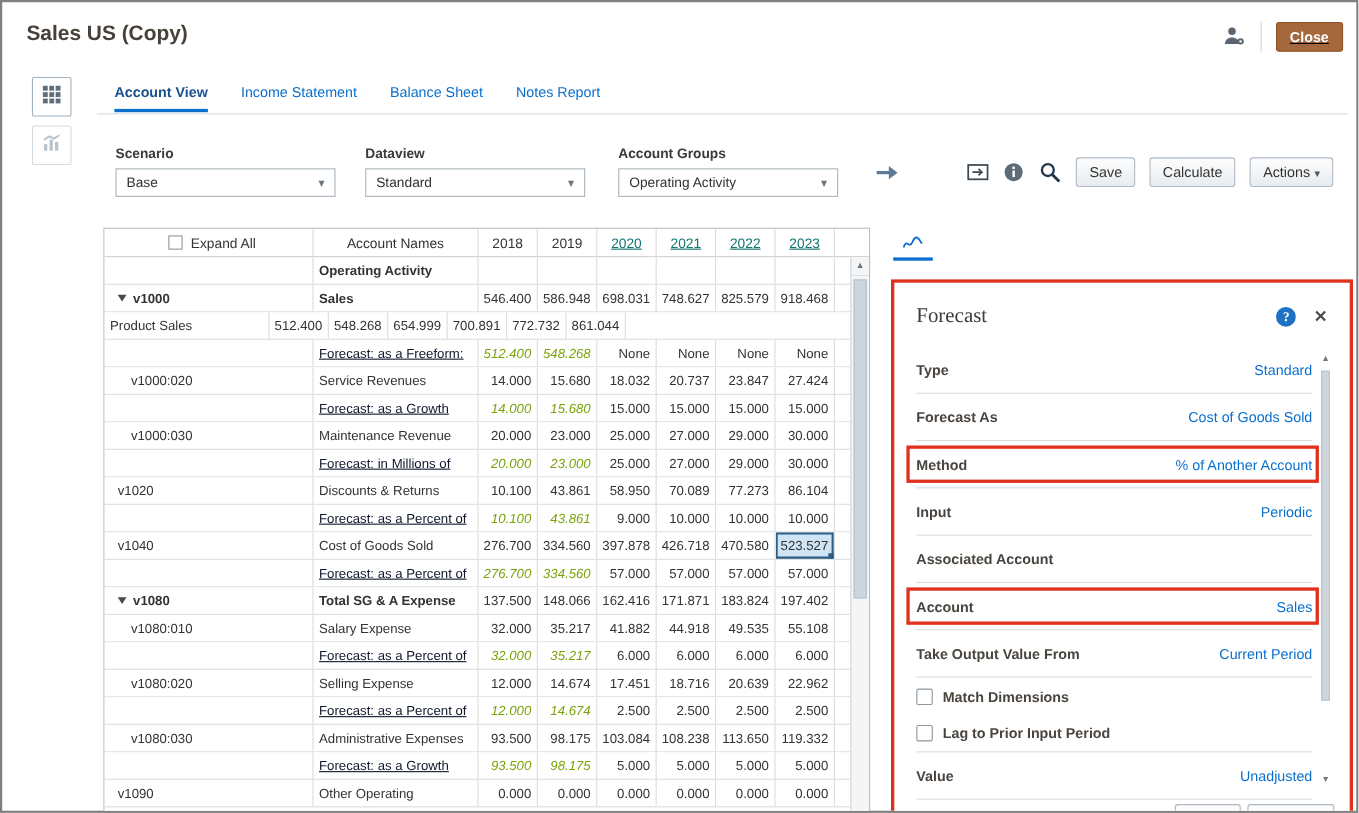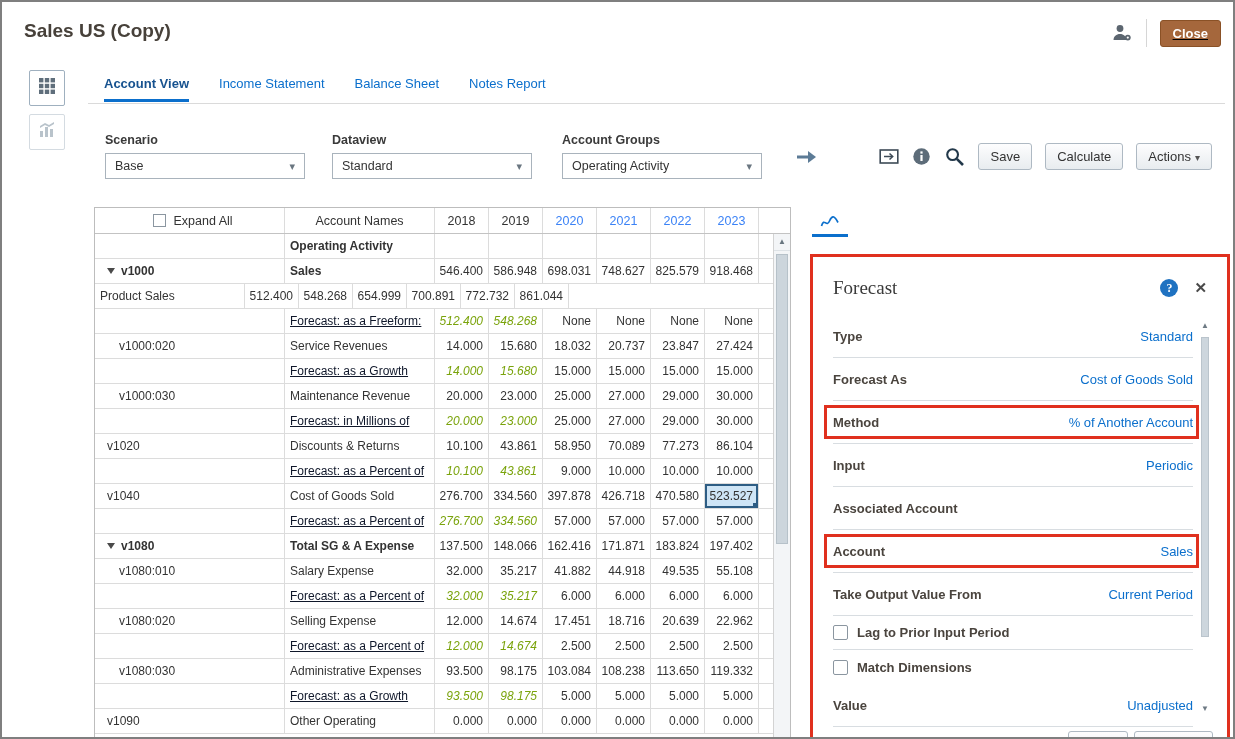--- a/index.html
+++ b/index.html
@@ -38,21 +38,21 @@
   
   .grid{position:absolute;left:92px;top:205px;width:697px;height:534px;border:1px solid #bdbdbd;background:#fff;font-size:12px;color:#333;overflow:hidden;}
   .grow{display:flex;height:25px;border-bottom:1px solid #dcdcdc;background:#fff;text-align:center;}
   .grow.header{height:26px;border-bottom:1px solid #c3c3c3;font-size:12.5px;}
   .gc{border-right:1px solid #dcdcdc;display:flex;align-items:center;padding:0 5px;overflow:hidden;white-space:nowrap;}
   .gc.code{width:190px;padding-left:12px;}
   .gc.name{width:150px;}
   .gc.val{width:54px;justify-content:flex-end;}
   .gc.filler{width:16px;border-right:none;}
   .gc.center{justify-content:center;}
-  .yr-edit{color:#3b82f6;}
+  .yr-edit{color:#0f766e;text-decoration:underline;}
   .cb{width:13px;height:13px;border:1px solid #8b96a0;background:#fff;margin-right:7px;cursor:pointer;}
   .grow.group .gc.name,.grow.parent .gc.name{font-weight:bold;}
   .grow.parent .gc.code{font-weight:bold;}
   .grow.child .gc.code{padding-left:24px;font-weight:normal;}
   .twisty{width:0;height:0;border-left:4px solid transparent;border-right:4px solid transparent;border-top:6px solid #4a4a4a;margin-right:6px;cursor:pointer;}
   .flink{color:#0f172a;cursor:pointer;text-decoration:underline;}
   .hist{color:#7aa30b;font-style:italic;}
   .gc.sel{background:#cfe5f6;box-shadow:inset 0 0 0 2px #2e5d84;position:relative;}
   .gc.sel::after{content:"";position:absolute;right:0;bottom:0;width:5px;height:5px;background:#2e5d84;}
   .vscroll{position:absolute;top:26px;right:0;bottom:0;width:17px;background:#f3f5f7;border-left:1px solid #d3d3d3;}
@@ -554,27 +554,27 @@
             <div class="val"></div>
           </div>
           <div class="p-row annotated">
             <div class="lbl">Account</div>
             <div class="val">Sales</div>
           </div>
           <div class="p-row">
             <div class="lbl">Take Output Value From</div>
             <div class="val">Current Period</div>
           </div>
+          <div class="p-check">
+            <div class="pcb"></div>
+            <div>Match Dimensions</div>
+          </div>
           <div class="p-check div-after">
             <div class="pcb"></div>
             <div>Lag to Prior Input Period</div>
-          </div>
-          <div class="p-check">
-            <div class="pcb"></div>
-            <div>Match Dimensions</div>
           </div>
           <div class="p-row">
             <div class="lbl">Value</div>
             <div class="val">Unadjusted</div>
           </div>
         </div>
     </div>
     <div class="p-scroll">
       <div class="ps-up">▲</div>
       <div class="ps-thumb"></div>

